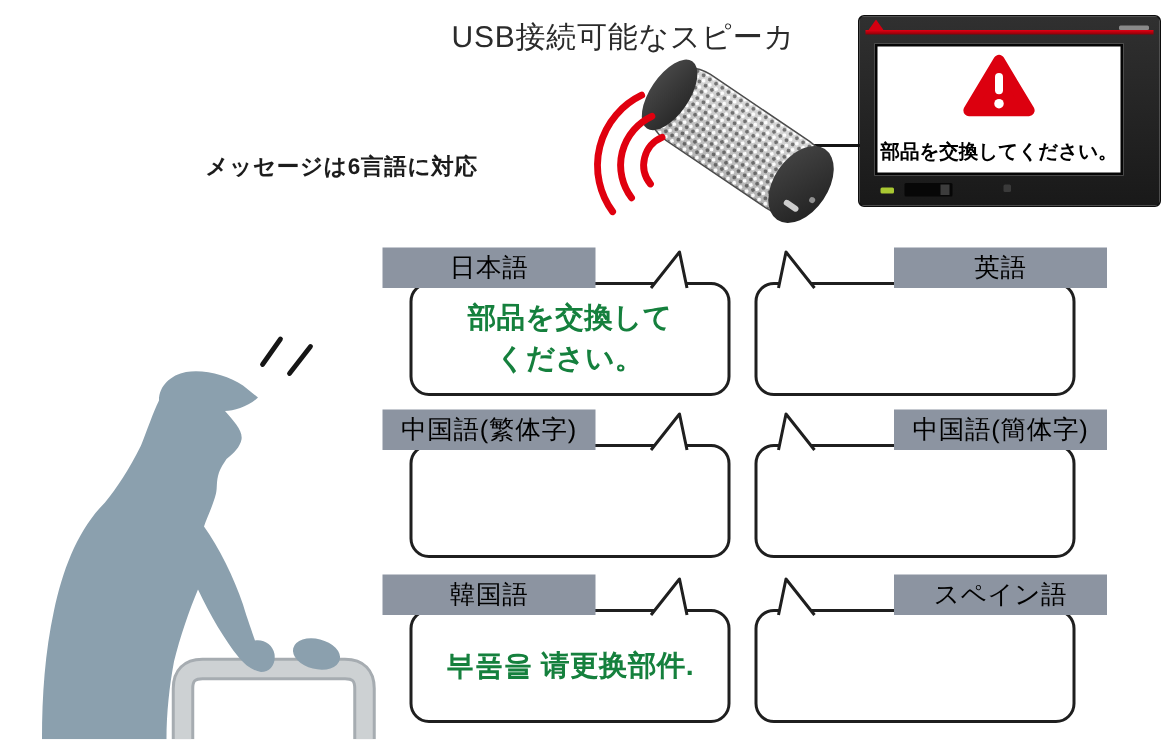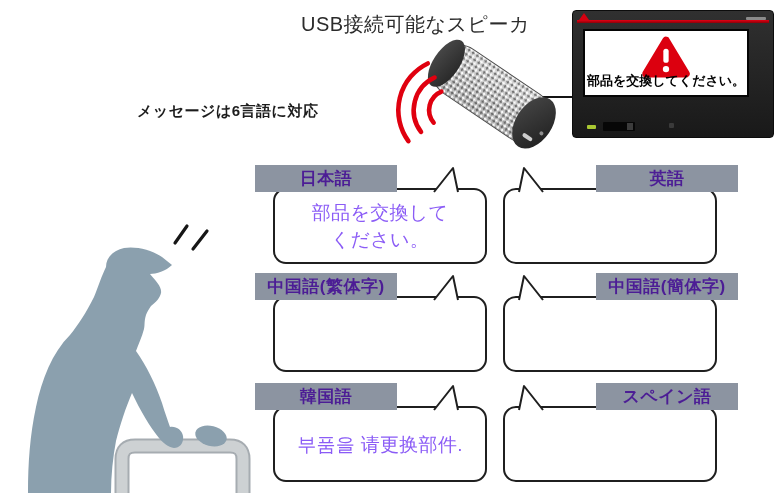--- a/index.html
+++ b/index.html
@@ -31,21 +31,21 @@
   .monitor .red-stripe {
     position:absolute; left:4px; right:4px; top:9px; height:3px;
     background:linear-gradient(#e30013,#8c0008);
   }
   .monitor .brand { position:absolute; left:6px; top:2px; }
   .monitor .model-mark {
     position:absolute; right:7px; top:6px; width:20px; height:3px;
     background:#8a8a8a; border-radius:1px;
   }
   .screen {
-    position:absolute; left:10px; top:18px; width:166px; height:68px;
+    position:absolute; left:10px; top:18px; width:166px; height:88px;
     background:#ffffff; border:2px solid #050505;
   }
   .warn-tri { position:absolute; left:50%; top:4px; transform:translateX(-50%); }
   .alert-text {
     position:absolute; left:0; right:0; bottom:5px;
     font-size:13px; font-weight:700; color:#000; text-align:center;
     white-space:nowrap; letter-spacing:0;
   }
   .monitor .led {
     position:absolute; left:14px; bottom:8px; width:9px; height:4px;
@@ -103,26 +103,26 @@
   
   .worker { position:absolute; left:18px; top:195px; }
 
   
   .bubble {
     position:absolute; width:214px; height:76px;
     background:#ffffff; border:2px solid #1f1f1f; border-radius:13px;
     display:flex; align-items:center; justify-content:center;
   }
   .bubble .msg {
-    font-size:19px; color:#8b5cf6; text-align:center;
-    line-height:27px; white-space:pre-line; letter-spacing:.3px;
+    font-size:19px; color:#15803d; text-align:center;
+    line-height:27px; white-space:pre-line; letter-spacing:.3px;font-weight:bold;
   }
   .bubble .tag {
     position:absolute; top:-25px; width:142px; height:27px;
-    background:#8c94a1; color:#4c1d95; font-weight:700; font-size:17px;
+    background:#8c94a1; color:#000000; font-weight:400; font-size:17px;
     line-height:27px; text-align:center; white-space:nowrap; letter-spacing:.5px;
   }
   .bubble.left  .tag { left:-20px; }
   .bubble.right .tag { right:-23px; }
   .bubble .tail { position:absolute; top:-25px; }
   .bubble.left  .tail { left:158px; }
   .bubble.right .tail { left:12px; }
 </style>
 </head>
 <body>

